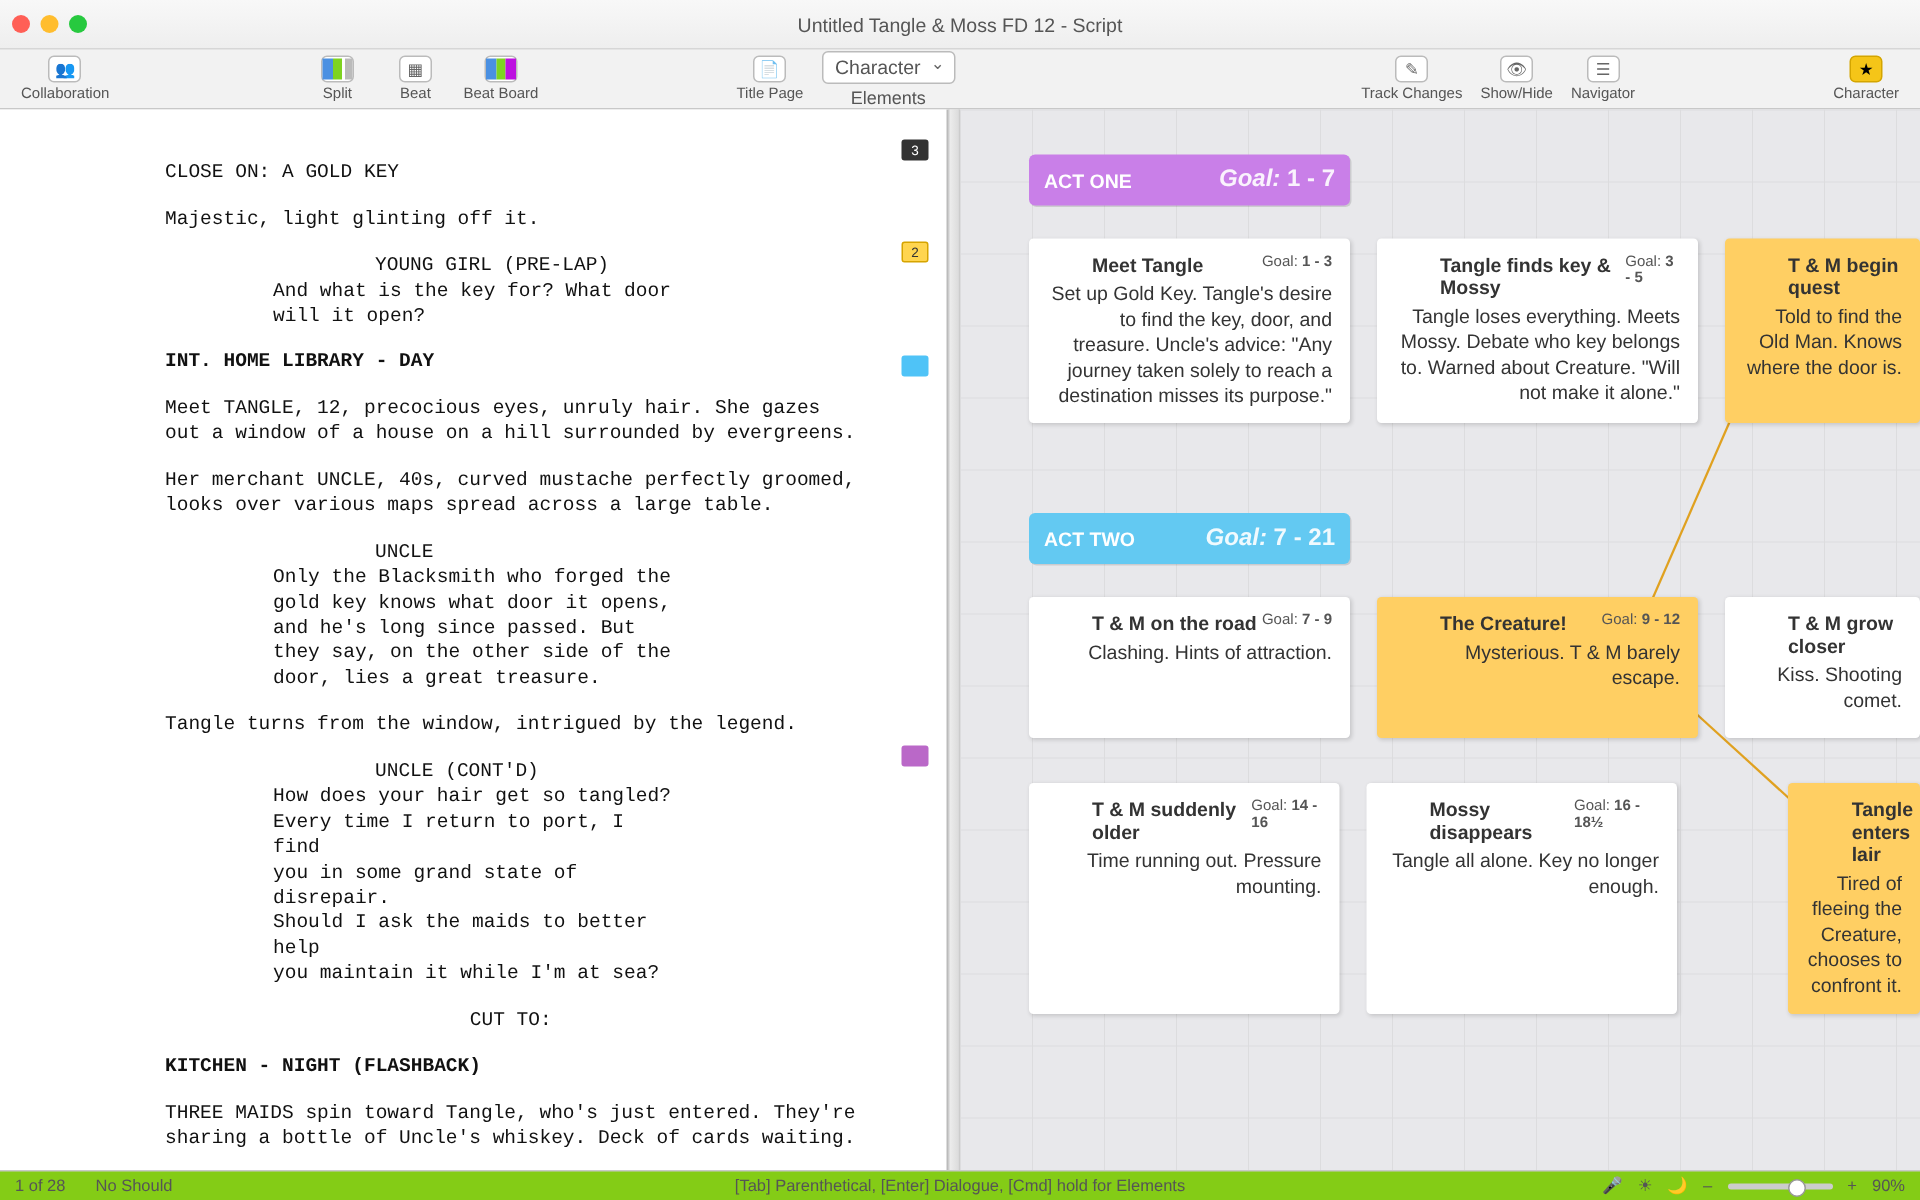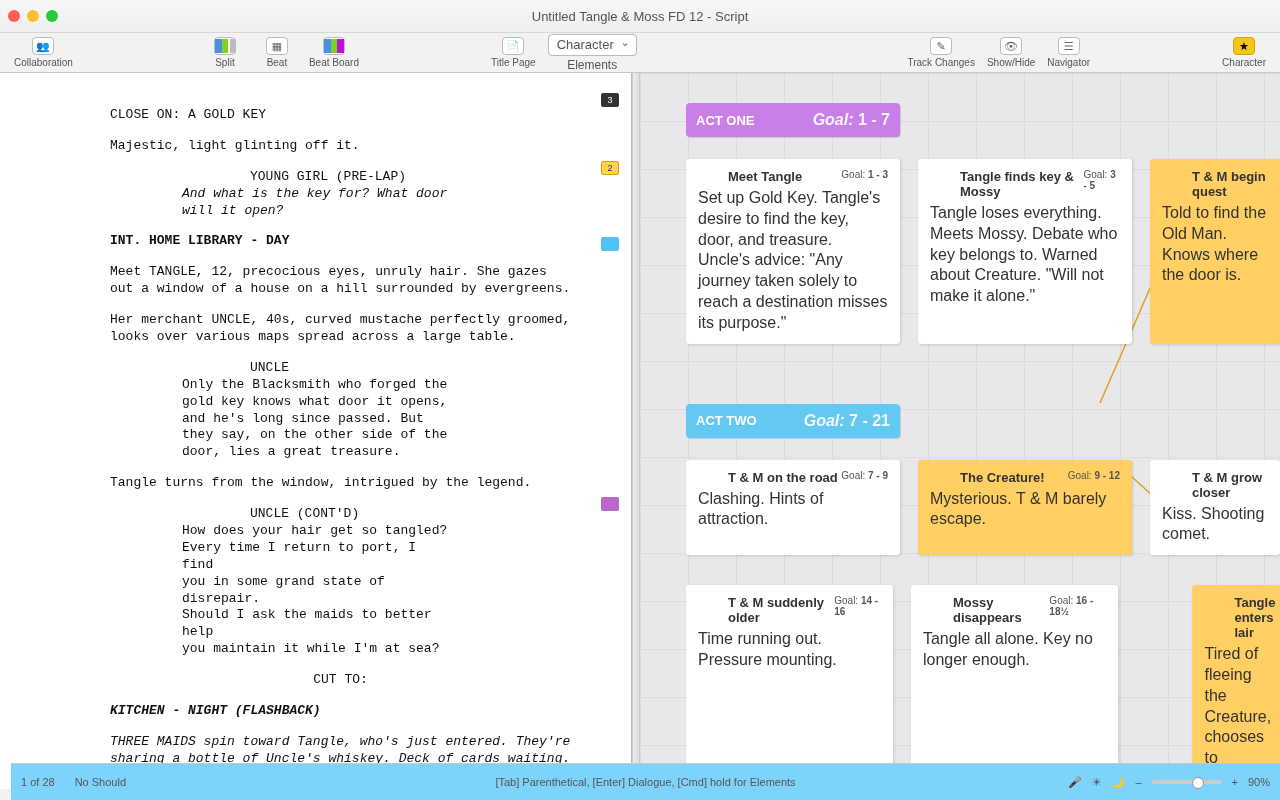--- a/index.html
+++ b/index.html
@@ -32,46 +32,46 @@
 .splitter { width:8px; background:linear-gradient(90deg,#ededed,#dcdcdc); border-left:1px solid #ccc; border-right:1px solid #ccc; cursor:col-resize; }
 .board-pane { flex:1; background:#e8e8eb; position:relative; overflow:hidden; }
 .board-grid { position:absolute; inset:0; background-image:linear-gradient(#dcdcde 1px,transparent 1px),linear-gradient(90deg,#dcdcde 1px,transparent 1px); background-size:48px 48px; }
 .board-content { position:absolute; inset:0; padding-left:46px; padding-top:30px; }
 
 
 .slug { text-transform:uppercase; font-weight:bold; margin:14px 0 0; }
 .action { margin:14px 0 0; }
 .char { margin:14px 0 0 140px; text-transform:uppercase; }
 .dialog { margin:0 0 0 72px; max-width:270px; }
-.italic { font-style:italic; }
+.italic { }
 .trans { text-align:center; margin:14px 0 0; }
 
 
 .notes { position:absolute; right:8px; top:20px; width:22px; display:flex; flex-direction:column; gap:6px; }
 .note { width:18px; height:14px; border-radius:2px; font-size:9px; display:flex; align-items:center; justify-content:center; color:#fff; }
 .n-black{background:#333;} .n-yellow{background:#ffd54f;color:#333;border:1px solid #d6a400;} .n-teal{background:#4fc3f7;} .n-purple{background:#ba68c8;}
 
 
 .act-header { width:214px; height:34px; border-radius:4px; padding:6px 10px; font-size:13px; font-weight:600; display:flex; align-items:center; justify-content:space-between; margin-bottom:22px; box-shadow:1px 1px 0 rgba(0,0,0,.12); }
 .act1{background:#c97fe8;color:#fff;} .act2{background:#63c9f2;color:#fff;}
 .goal { font-size:16px; font-style:italic; color:rgba(255,255,255,.9); }
 .goal b { font-style:normal; }
 .cards-row { display:flex; gap:18px; margin-bottom:30px; }
 .card { width:214px; min-height:80px; background:#fff; border-radius:3px; box-shadow:1px 1px 3px rgba(0,0,0,.15); padding:10px 12px; }
 .card.hi { background:#ffcf63; }
 .card h4 { font-size:13px; margin-bottom:4px; display:flex; justify-content:space-between;padding-left:30px; }
 .card .cgoal { font-size:10px; font-weight:normal; color:#555; }
-.card p { font-size:16px; line-height:1.3; color:#333; }
+.card p { font-size:13px; line-height:1.3; color:#333;text-align:right; }
 .card.partial { width:130px; overflow:hidden; }
 
 
 .connector { position:absolute; stroke:#e0a120; stroke-width:1.5; fill:none; pointer-events:none; }
 
 
-.statusbar { position:absolute; bottom:0; left:11px; right:0; height:37px; background:#7dd3fc; border-top:1px solid #c8c8c8; display:flex; align-items:center; padding:0 10px; font-size:11px; color:#555; }
+.statusbar { position:absolute; bottom:0; left:0; right:0; height:20px; background:#84cc16; border-top:1px solid #c8c8c8; display:flex; align-items:center; padding:0 10px; font-size:11px; color:#555; }
 .statusbar .center { position:absolute; left:50%; transform:translateX(-50%); }
 .status-icons { margin-left:auto; display:flex; align-items:center; gap:10px; }
 .zoom-slider { width:70px; height:4px; background:#ccc; border-radius:2px; position:relative; }
 .zoom-slider::after { content:""; position:absolute; right:18px; top:-3px; width:10px; height:10px; background:#fff; border:1px solid #999; border-radius:50%; }
 </style>
 </head>
 <body>
 
 <div class="titlebar">
   <div class="traffic">

